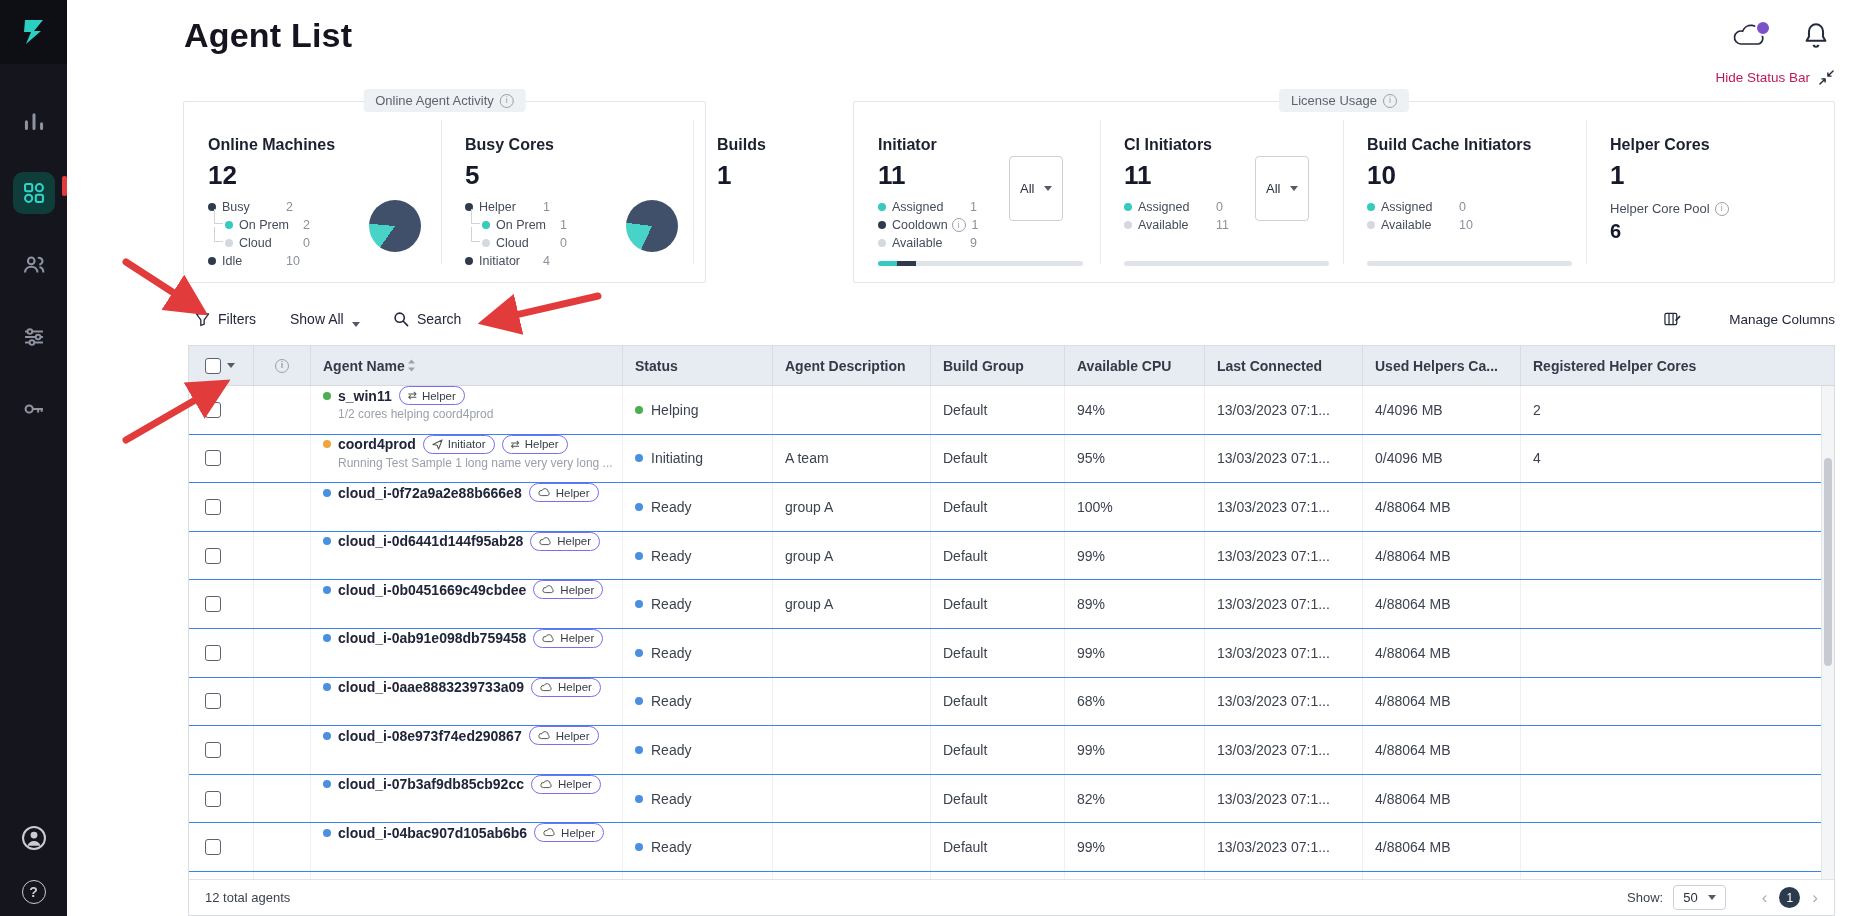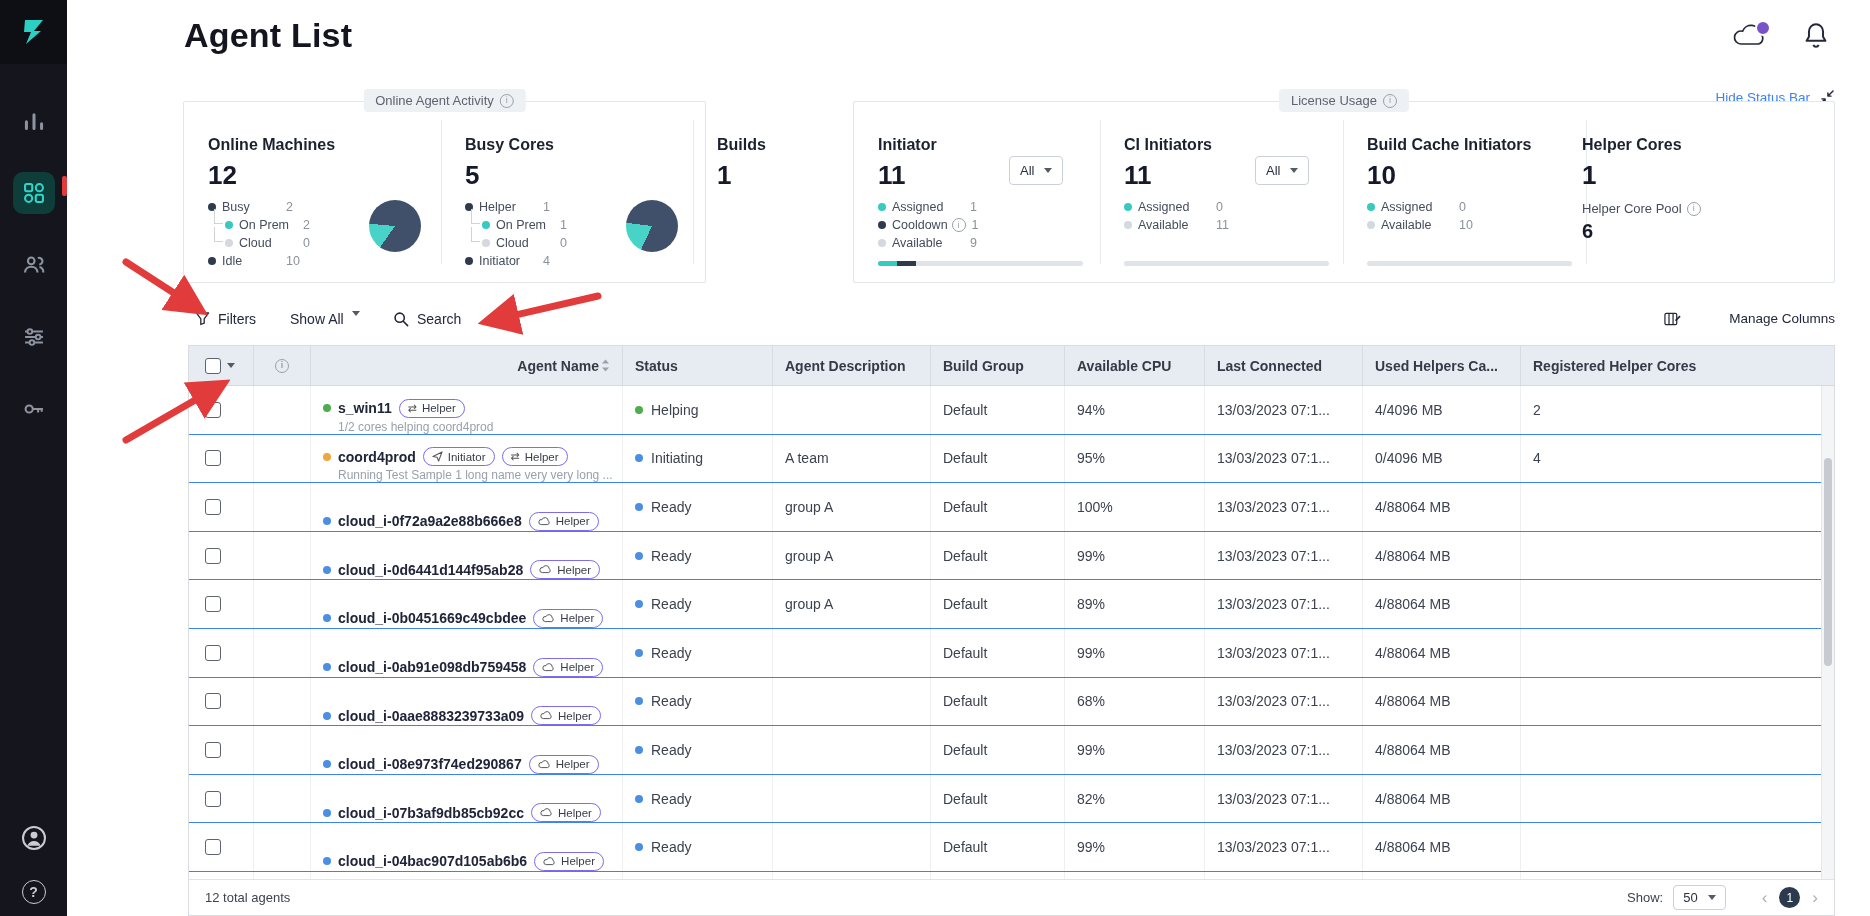--- a/index.html
+++ b/index.html
@@ -18,21 +18,21 @@
   .sbot .snav-item { width:36px; height:36px; }
   .help-circle { width:24px; height:24px; border:1.6px solid #c9ccd3; border-radius:50%;
     color:#c9ccd3; font-size:14px; font-weight:700; display:flex; align-items:center; justify-content:center; }
   .side-tick { position:absolute; left:62px; top:176px; width:5px; height:20px; background:#e23b3b; border-radius:2px; z-index:6; }
 
   
   .page-title { position:absolute; left:184px; top:16px; font-size:34px; font-weight:800; color:#15151f; letter-spacing:.2px; }
   .topicons { position:absolute; top:20px; right:42px; display:flex; align-items:center; gap:32px; }
   .topicons .tico { cursor:pointer; }
   .hidebar { position:absolute; top:70px; right:36px; display:flex; align-items:center; gap:9px;
-    font-size:13.5px; color:#3b82f6; cursor:pointer;margin-top:20px; }
+    font-size:13.5px; color:#be185d; cursor:pointer; }
 
   
   .panel { position:absolute; top:101px; background:#fff; border:1px solid #e2e6ea; border-radius:2px; }
   .panel-online { left:183px; width:523px; height:182px; }
   .panel-license { left:853px; width:982px; height:182px; }
   .panel-tag { position:absolute; top:-13px; left:50%; transform:translateX(-50%);
     background:#eef1f4; border-radius:4px; padding:4px 12px; font-size:13px; color:#5d London6470; color:#5d6470;
     display:flex; align-items:center; gap:6px; white-space:nowrap; z-index:2; }
   .info-i { display:inline-flex; width:14px; height:14px; min-width:14px; border:1px solid #99a0a9; border-radius:50%;
     color:#99a0a9; font-size:9px; line-height:1; align-items:center; justify-content:center; font-style:normal; cursor:pointer; }
@@ -51,46 +51,46 @@
   .dot { width:8px; height:8px; min-width:8px; border-radius:50%; display:inline-block; }
   .d-dark { background:#2f3b4d; } .d-teal { background:#38cabe; } .d-light { background:#d3d9df; }
 
   .donut { position:absolute; width:52px; height:52px; border-radius:50%; }
   .donut-machines { left:185px; top:98px; background:conic-gradient(from 215deg,#47d3c7 0 60deg,#41506a 60deg 360deg); }
   .donut-cores { left:442px; top:98px; background:conic-gradient(from 205deg,#47d3c7 0 72deg,#41506a 72deg 360deg); }
 
   .lcol { position:absolute; top:34px; width:222px; }
   .lcol .legend .lab { min-width:72px; display:flex; align-items:center; gap:4px; }
   .sel { display:inline-flex; align-items:center; gap:10px; border:1px solid #ccd1d7; border-radius:4px;
-    background:#fff; padding:6px 10px; font-size:13px; color:#2b3040; cursor:pointer; }
+    background:#fff; padding:24px 10px; font-size:13px; color:#2b3040; cursor:pointer; }
   .caret { width:0; height:0; border-left:4.5px solid transparent; border-right:4.5px solid transparent; border-top:5px solid #555b66; }
   .sel-pos { position:absolute; left:131px; top:20px; }
   .pbar { margin-top:9px; width:205px; height:5px; border-radius:3px; background:#e0e4e9; overflow:hidden; display:flex; }
   .seg-teal { height:100%; background:#38cabe; }
   .seg-dark { height:100%; background:#2f3b4d; }
   .pool-label { margin-top:10px; font-size:13px; color:#454c5b; display:flex; align-items:center; gap:5px; }
   .pool-value { margin-top:4px; font-size:20px; font-weight:700; color:#15192a; }
 
   
   .toolbar { position:absolute; left:183px; top:300px; width:1652px; height:38px; display:flex; align-items:center; }
-  .tool { display:flex; align-items:flex-start; gap:8px; font-size:14px; color:#23283a; cursor:pointer; position:absolute; }
+  .tool { display:flex; align-items:flex-end; gap:8px; font-size:14px; color:#23283a; cursor:pointer; position:absolute; }
   .t-filters { left:12px; } .t-show { left:107px; } .t-search { left:210px; }
   .t-manage { right:0; font-size:13.5px;gap:48px; }
 
   
   .tablecard { position:absolute; left:188px; top:345px; width:1647px; height:571px;
     border:1px solid #d9dde2; background:#fff; }
   .thead { display:flex; height:40px; background:#e6ecf1; border-bottom:1px solid #d4dae0; }
   .th { display:flex; align-items:center; padding:0 12px; font-size:14px; font-weight:700; color:#343a47;
     border-right:1px solid #d6dce2; gap:6px; cursor:pointer; }
   .trow { display:flex; height:48.6px; background:#fff; border-bottom:1px solid #3b82f6; }
   .td { display:flex; align-items:center; padding:0 12px; font-size:14px; color:#3c4250; border-right:1px solid #eef1f3; overflow:hidden; }
   .c-sel { width:65px; justify-content:flex-start; gap:6px; padding-left:16px; }
   .c-info { width:57px; justify-content:center; }
-  .c-name { width:312px; flex-direction:column; align-items:flex-start; justify-content:flex-end; gap:2px; }
+  .c-name { width:312px; flex-direction:column; align-items:flex-start; justify-content:flex-start; gap:2px; }
   .c-status { width:150px; gap:8px; }
   .c-desc { width:158px; }
   .c-group { width:134px; }
   .c-cpu { width:140px; }
   .c-conn { width:158px; white-space:nowrap; }
   .c-used { width:158px; }
   .c-reg { flex:1; border-right:none; }
   .nline { display:flex; align-items:center; gap:7px; width:100%; }
   .nm { font-weight:700; color:#20253a; font-size:14px; white-space:nowrap; }
   .nsub { font-size:12px; color:#9aa0ab; margin-left:15px; white-space:nowrap; overflow:hidden; text-overflow:ellipsis; max-width:275px; }
@@ -348,21 +348,21 @@
           </div>
         <div class="lrow">
             <span class="dot d-light"></span>
             <span class="lab">Available</span>
             <span class="val">10</span>
           </div>
       </div>
       <div class="pbar" style="margin-top:27px"></div>
     </div>
 
-    <div class="lcol" style="left:728px">
+    <div class="lcol" style="left:756px">
       <div class="scol-title">Helper Cores</div>
       <div class="scol-value">1</div>
       <div class="pool-label">
         <span>Helper Core Pool</span>
         <span class="info-i">i</span>
       </div>
       <div class="pool-value">6</div>
     </div>
   </div>
 

